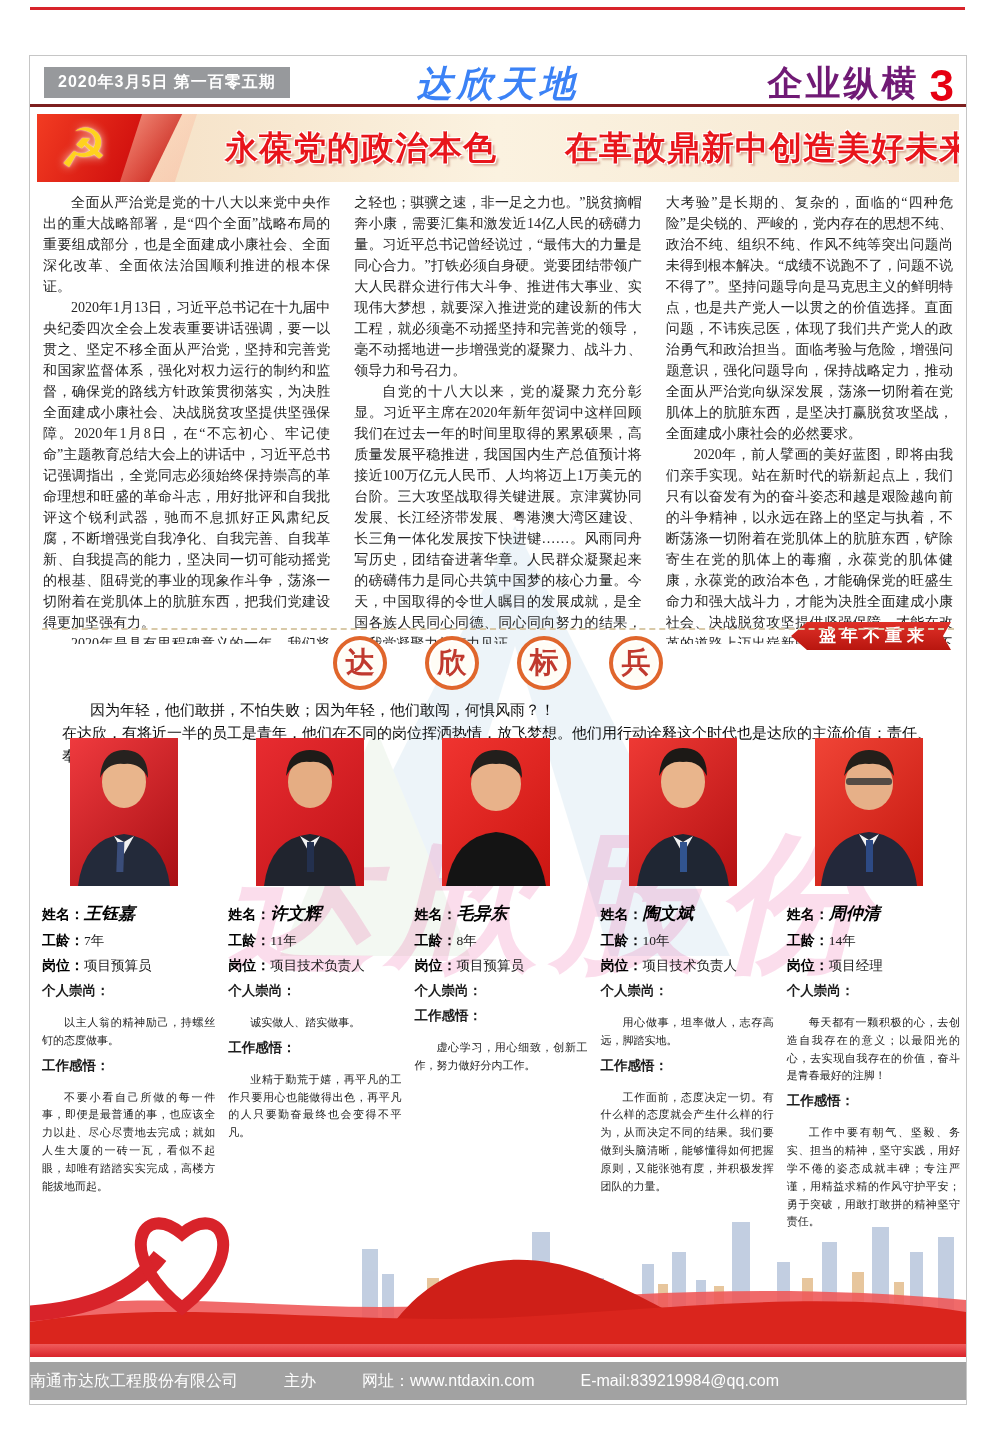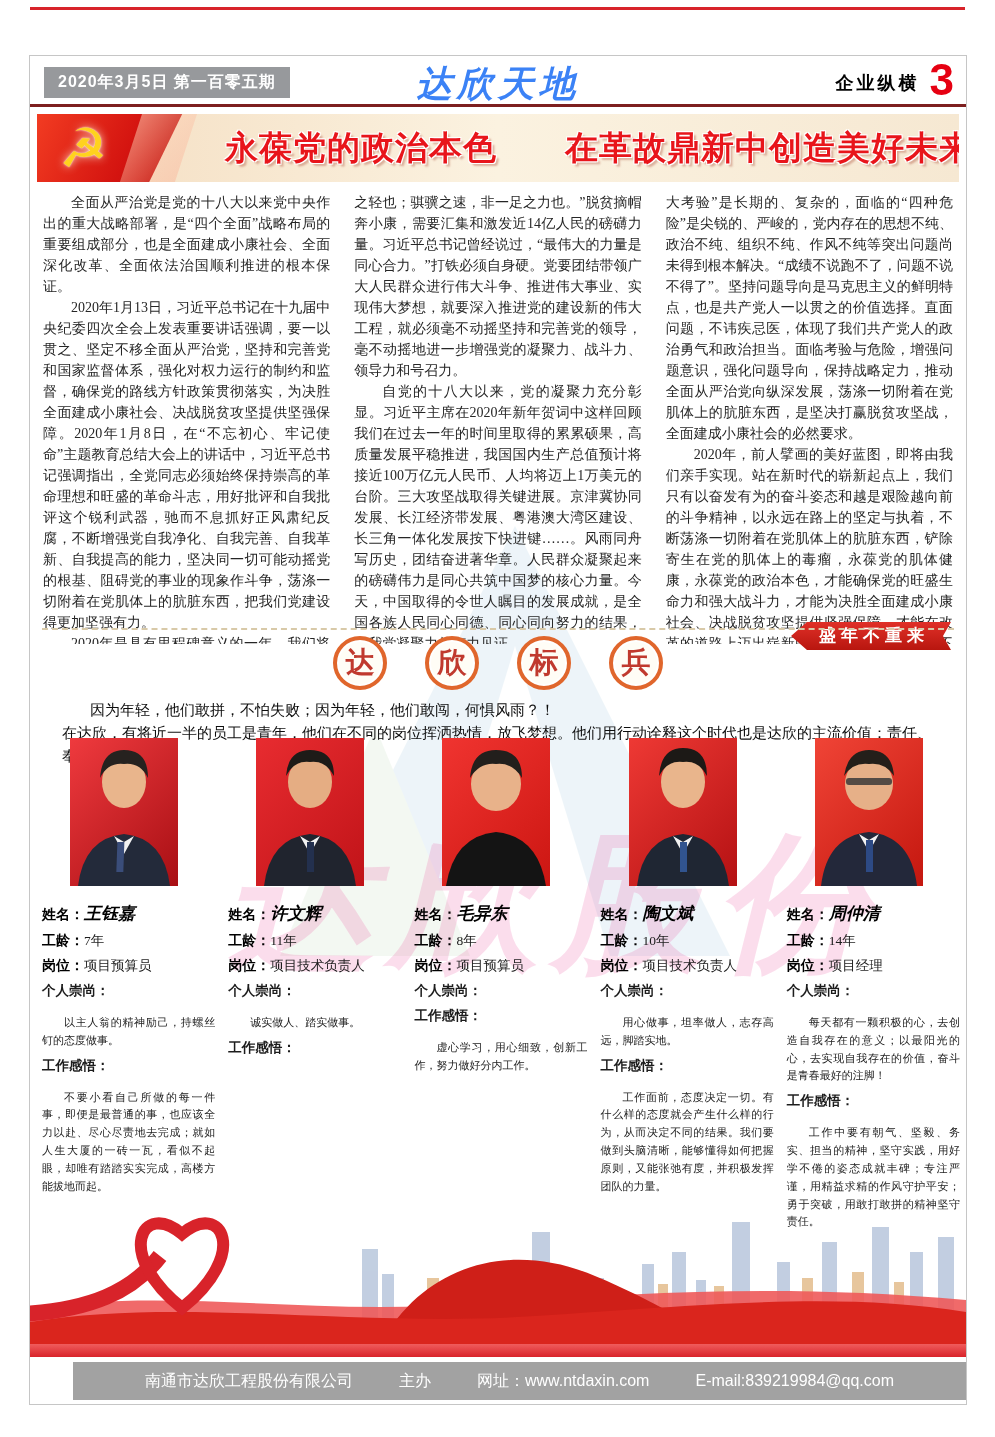--- a/index.html
+++ b/index.html
@@ -10,22 +10,22 @@
          border:1px solid #c6c6c6;background:#fff;overflow:hidden;}
 
   
   .header{position:absolute;top:4px;left:8px;right:8px;height:42px;z-index:3;}
   .date-box{position:absolute;left:6px;top:7px;background:#97999c;color:#fff;
             font-weight:bold;font-size:16px;padding:5px 14px;letter-spacing:1px;}
   .masthead{position:absolute;left:50%;transform:translateX(-50%);top:0;
             font-family:"DejaVu Serif",serif;font-style:italic;font-weight:bold;
             font-size:36px;color:#3b82f6;letter-spacing:5px;white-space:nowrap;}
   .section-wrap{position:absolute;right:4px;top:0;white-space:nowrap;}
-  .section-title{font-family:"Liberation Serif",serif;font-weight:bold;font-size:18px;
-                 color:#000000;letter-spacing:3px;margin-right:10px;text-align:right;}
+  .section-title{font-family:"Liberation Serif",serif;font-weight:bold;font-size:35px;
+                 color:#701a75;letter-spacing:3px;margin-right:10px;text-align:right;}
   .page-num{font-size:44px;font-weight:bold;color:#e60012;line-height:40px;vertical-align:-6px;}
   .head-rule{position:absolute;top:48px;left:0;right:0;height:3px;background:#7d1f1f;z-index:3;}
 
   
   .banner{position:absolute;top:58px;left:7px;right:7px;height:68px;z-index:2;
           background:linear-gradient(90deg,#f4ddc0,#fbf2e0 50%,#f6e8d2);overflow:hidden;}
   .flag{position:absolute;left:0;top:0;width:165px;height:100%;
         background:linear-gradient(115deg,#f23c22 0%,#d41410 55%,#a80a08 100%);
         clip-path:polygon(0 0,88% 0,68% 100%,0 100%);}
   .flag-sheen{position:absolute;left:95px;top:-10px;width:55px;height:120%;
@@ -33,21 +33,21 @@
         transform:skewX(-18deg);}
   .emblem{position:absolute;left:22px;top:50%;transform:translateY(-50%);
           font-size:54px;color:#ffd21e;text-shadow:0 0 10px rgba(255,255,230,.9),0 0 2px #fff;}
   .headline{position:absolute;left:188px;right:6px;top:50%;transform:translateY(-50%);
             font-weight:900;font-size:33px;color:#e8151b;letter-spacing:1px;white-space:nowrap;
             text-shadow:1px 1px 0 #fff,-1px -1px 0 #fff,1px -1px 0 #fff,-1px 1px 0 #fff,3px 3px 2px rgba(150,30,10,.3);}
 
   
   .article{position:absolute;top:136px;left:13px;right:13px;height:452px;display:flex;gap:24px;
            font-family:"Liberation Serif",serif;font-size:14px;line-height:21px;color:#262626;
-           text-align:justify;z-index:2;justify-content:flex-end;}
+           text-align:justify;z-index:2;}
   .article .col{flex:1;overflow:hidden;}
   .article p{margin:0;text-indent:2em;}
   .article p.cont{text-indent:0;}
   .tag-badge{position:absolute;right:2px;bottom:-6px;color:#fff;font-weight:bold;font-size:17px;
              font-family:"Liberation Sans",sans-serif;letter-spacing:5px;padding:3px 22px 4px 28px;
              background:linear-gradient(#e03028,#b8160f);
              clip-path:polygon(16px 0,100% 0,calc(100% - 8px) 50%,100% 100%,16px 100%,0 50%);}
 
   .dash-sep{position:absolute;left:12px;right:12px;top:572px;border-top:2px dashed #d8c9a8;z-index:2;}
 
@@ -78,21 +78,21 @@
   .wm-text{position:absolute;top:748px;left:195px;font-family:"DejaVu Serif",serif;font-weight:bold;
            font-style:italic;font-size:150px;color:#ec4899;opacity:.18;letter-spacing:14px;
            white-space:nowrap;z-index:1;}
   .wm-tri{position:absolute;top:470px;left:250px;opacity:.20;z-index:0;}
 
   
   .bottom-art{position:absolute;left:0;right:0;top:1138px;height:150px;z-index:1;}
   .red-strip{position:absolute;left:0;right:0;top:1288px;height:13px;z-index:3;
              background:linear-gradient(#f05c5c,#d8232a);}
   .footer-bar{position:absolute;left:0;right:0;top:1306px;height:38px;background:#a2a2a2;z-index:3;
-              display:flex;align-items:center;justify-content:center;gap:46px;color:#fff;font-size:16px;margin-left:43px;}
+              display:flex;align-items:center;justify-content:flex-start;gap:46px;color:#fff;font-size:16px;}
   .footer-bar span{white-space:nowrap;}
 </style>
 </head>
 <body>
 
 <div class="top-line"></div>
 
 <div class="sheet">
 
   <div class="header">
@@ -182,20 +182,21 @@
           <polygon points="44,98 54,116 64,98 54,104" fill="#f2f2f2"></polygon>
           <rect x="51" y="104" width="7" height="30" fill="#23304e"></rect>
         </svg>
       </div>
       <div class="name-row"><span class="flabel">姓名：</span><span class="name">许文辉</span></div>
       <div class="field"><span class="flabel">工龄：</span><span>11年</span></div>
       <div class="field"><span class="flabel">岗位：</span><span>项目技术负责人</span></div>
       <div class="field flabel">个人崇尚：</div>
       <p class="para">诚实做人、踏实做事。</p>
       <div class="field flabel">工作感悟：</div>
+      <p class="para">业精于勤荒于嬉，再平凡的工作只要用心也能做得出色，再平凡的人只要勤奋最终也会变得不平凡。</p>
     </div>
 
     <div class="profile">
       <div class="photo">
         <svg width="108" height="148" viewBox="0 0 108 148">
           <ellipse cx="54" cy="46" rx="25" ry="27" fill="#e8b28a"></ellipse>
           <path d="M28,40 Q30,12 54,12 Q80,12 80,40 Q70,24 54,26 Q38,24 28,40Z" fill="#221f1c"></path>
           <path d="M4,148 Q12,98 54,94 Q96,98 104,148 Z" fill="#141414"></path>
         </svg>
       </div>

